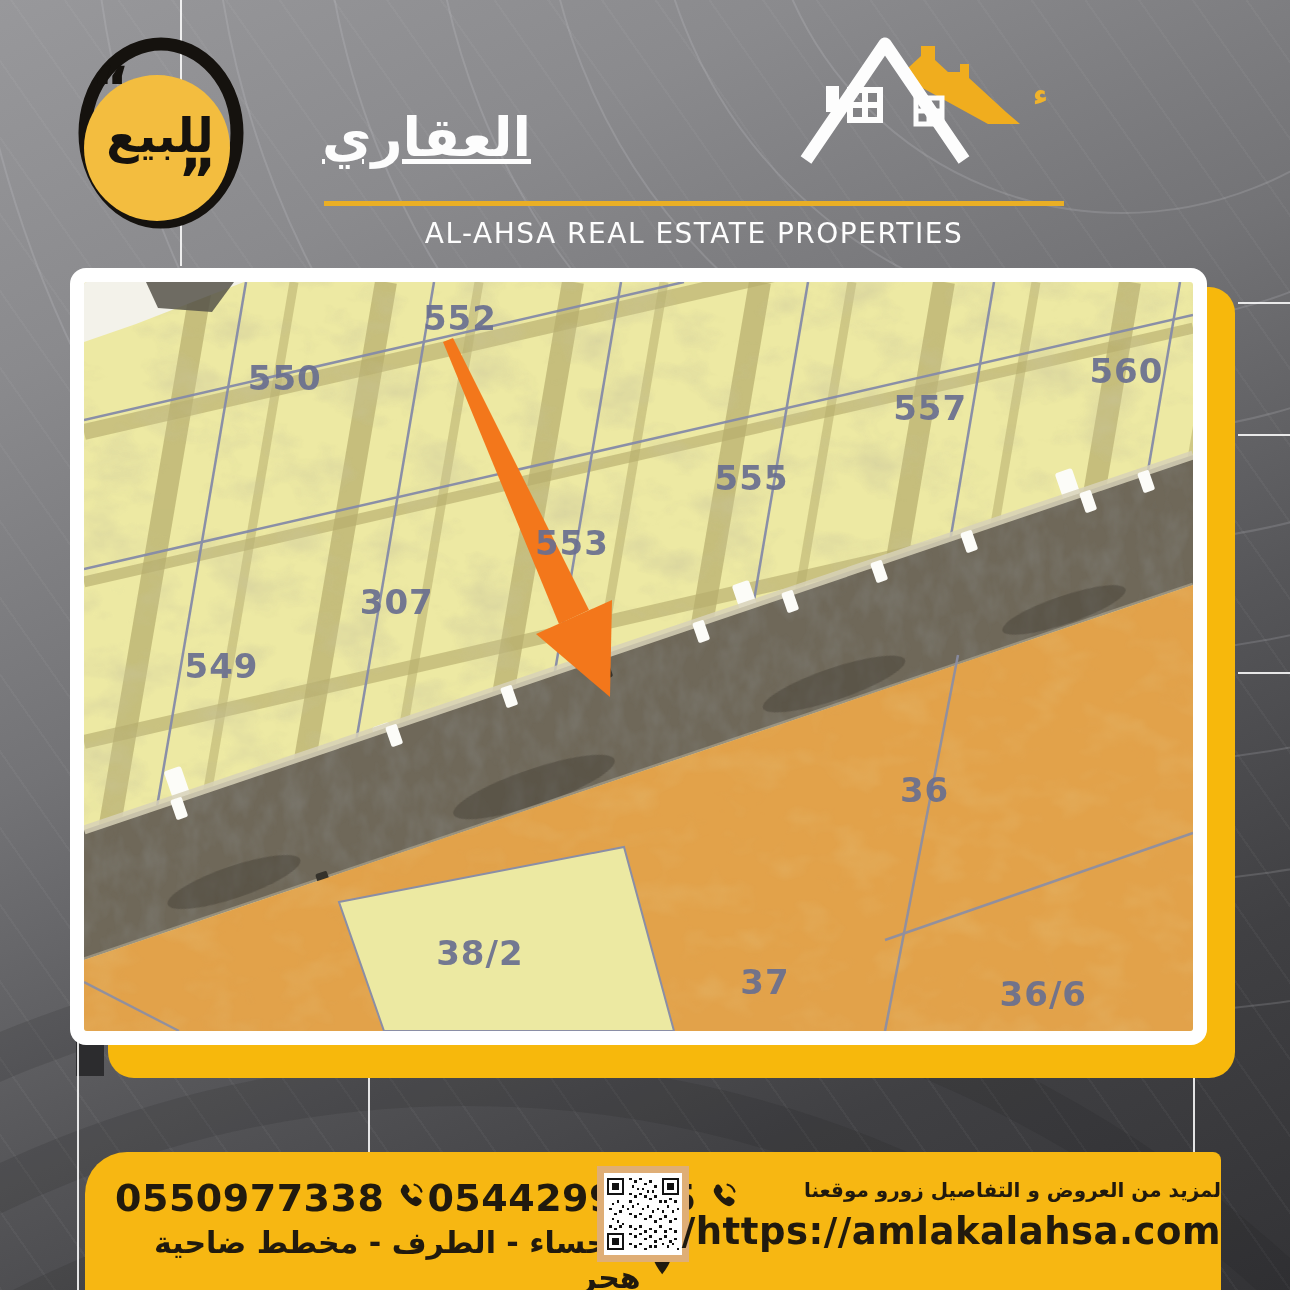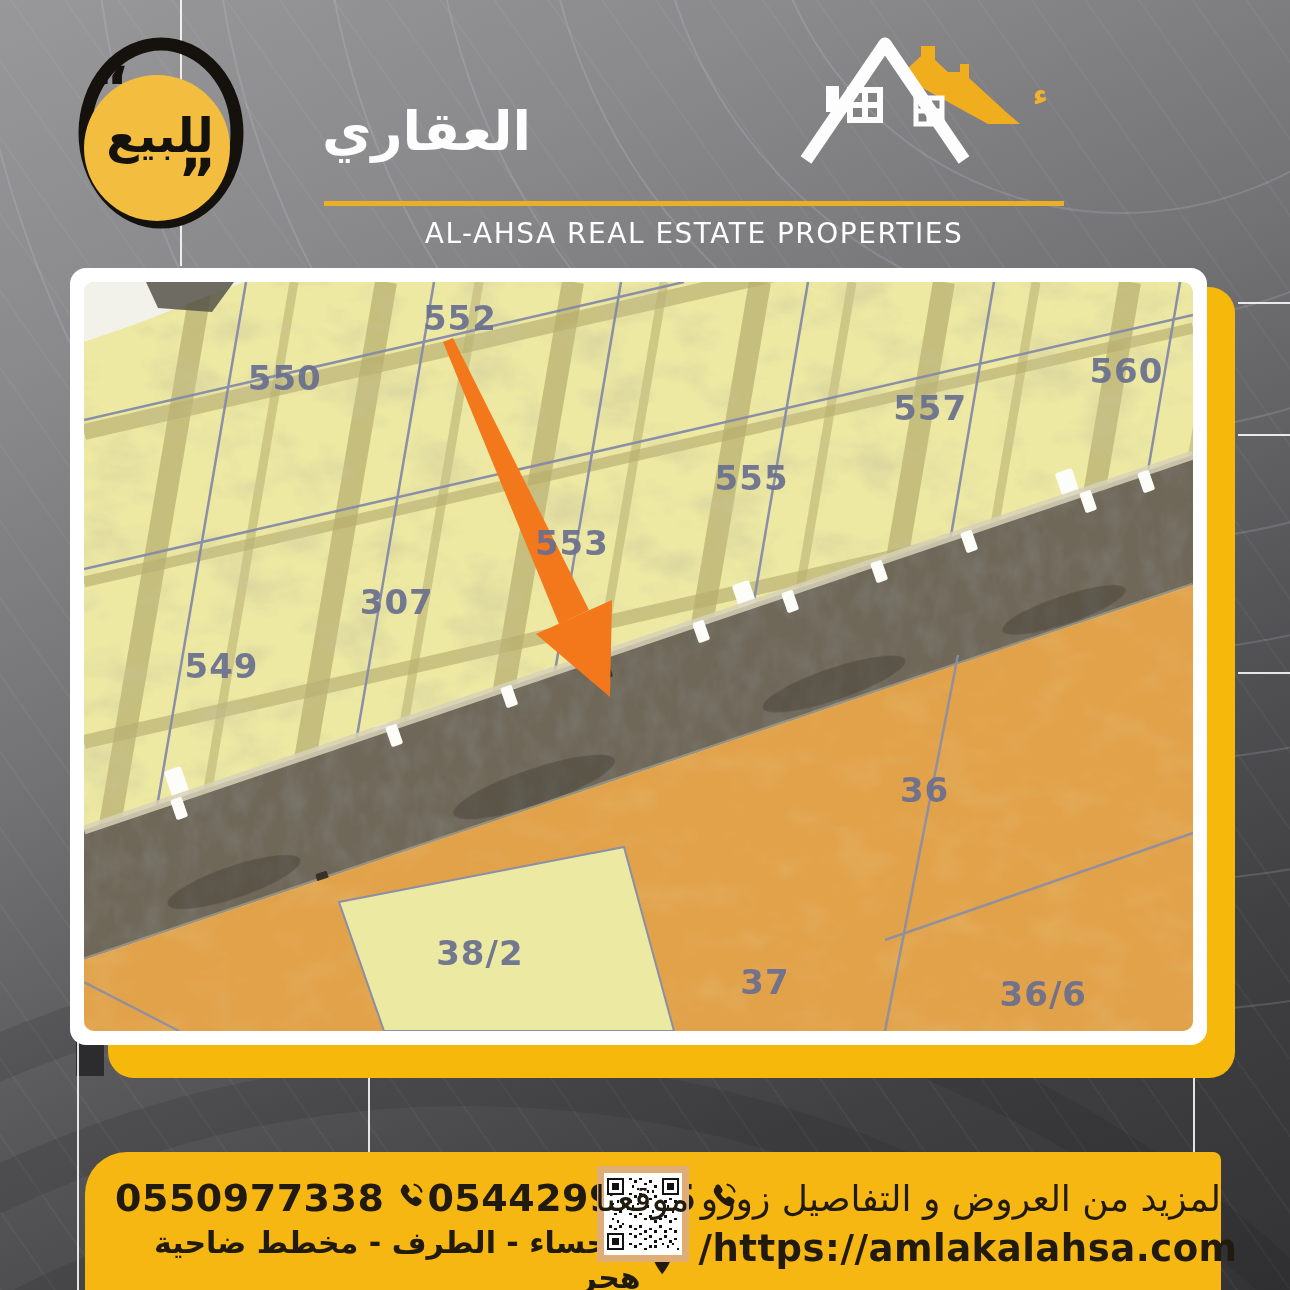--- a/index.html
+++ b/index.html
@@ -17,51 +17,51 @@
   .badge{left:70px;top:30px;width:200px;height:215px;}
   .badge svg{position:absolute;left:0;top:0;}
   .badge .q{position:absolute;color:#15120e;font-weight:bold;font-size:58px;line-height:1;}
   .badge .q1{left:22px;top:30px;}
   .badge .q2{left:108px;top:122px;}
   .badge .label{position:absolute;left:0;top:78px;width:180px;text-align:center;
     font-size:47px;font-weight:bold;color:#15120e;}
   
   .logo{left:320px;top:25px;width:770px;height:230px;}
   .logo .word{position:absolute;font-weight:bold;color:#fdfdfd;font-size:54px;line-height:1;}
-  .logo .w3{left:2px;top:80px;}
+  .logo .w3{left:2px;top:86px;text-decoration:underline;}
   .logo .w2{left:226px;top:88px;color:#f0b32b;}
   .logo .w1{right:0px;top:70px;font-size:64px;}
   .logo .hamza{position:absolute;right:42px;top:52px;color:#f0b32b;font-size:30px;font-weight:bold;}
   .logo .house{position:absolute;left:468px;top:3px;}
   .logo .underline{position:absolute;left:4px;top:176px;width:740px;height:5px;background:#eaaf25;}
   .logo .caption{position:absolute;left:4px;top:192px;width:740px;text-align:center;
     color:#fdfdfd;font-weight:normal;font-size:28px;letter-spacing:1.5px;white-space:nowrap;}
   
   .map-card{left:70px;top:268px;width:1137px;height:777px;background:#fff;border-radius:16px;z-index:4;}
   .gold-shadow{left:108px;top:287px;width:1127px;height:791px;background:#f7b80c;border-radius:26px;z-index:2;}
-  .map-inner{position:absolute;left:14px;top:14px;right:14px;bottom:14px;border-radius:10px;overflow:hidden;padding-left:40px;}
+  .map-inner{position:absolute;left:14px;top:14px;right:14px;bottom:14px;border-radius:3px;overflow:hidden;padding-left:40px;}
   .map-inner svg{position:absolute;left:0;top:0;width:100%;height:100%;}
   .parcel-layer{position:absolute;inset:0;}
   .parcel{position:absolute;transform:translate(-50%,-50%);font-weight:bold;font-size:34px;
     color:#6a6f90;letter-spacing:1px;white-space:nowrap;opacity:.93;}
   
   .footer{left:85px;top:1152px;width:1136px;height:138px;background:#f7b712;
     border-radius:42px 8px 0 0;z-index:6;color:#211a0e;}
   .footer .contact{position:absolute;left:30px;top:24px;width:560px;}
   .footer .phones{display:flex;justify-content:space-between;align-items:center;}
   .phone-item{display:flex;align-items:center;gap:9px;direction:ltr;}
   .phone-item .num{font-size:38px;font-weight:bold;letter-spacing:.5px;}
   .footer .locline{margin-top:5px;display:flex;justify-content:center;align-items:center;gap:8px;direction:ltr;}
   .footer .locline .loctext{font-size:30px;font-weight:bold;}
   .qr-box{position:absolute;left:512px;top:14px;width:92px;height:96px;background:#fff;
     border:7px solid #dfae76;box-sizing:border-box;}
   .qr-box svg{position:absolute;inset:3px;width:72px;height:76px;}
   .offers{position:absolute;left:620px;top:26px;width:516px;text-align:right;}
-  .offers .line1{font-size:36px;font-weight:normal;direction:rtl;white-space:nowrap;}
-  .offers .line2{margin-top:8px;display:flex;justify-content:center;align-items:center;gap:10px;direction:ltr;}
+  .offers .line1{font-size:20px;font-weight:bold;direction:rtl;white-space:nowrap;}
+  .offers .line2{margin-top:8px;display:flex;justify-content:flex-end;align-items:center;gap:10px;direction:ltr;}
   .offers .url{font-size:37px;font-weight:bold;letter-spacing:.5px;white-space:nowrap;}
 </style>
 </head>
 <body>
 
 <div class="canvas">
 
   <div class="hatch"></div>
   <div>
     <div class="arc" style="left:760px;top:-510px;width:720px;height:720px;"></div>

